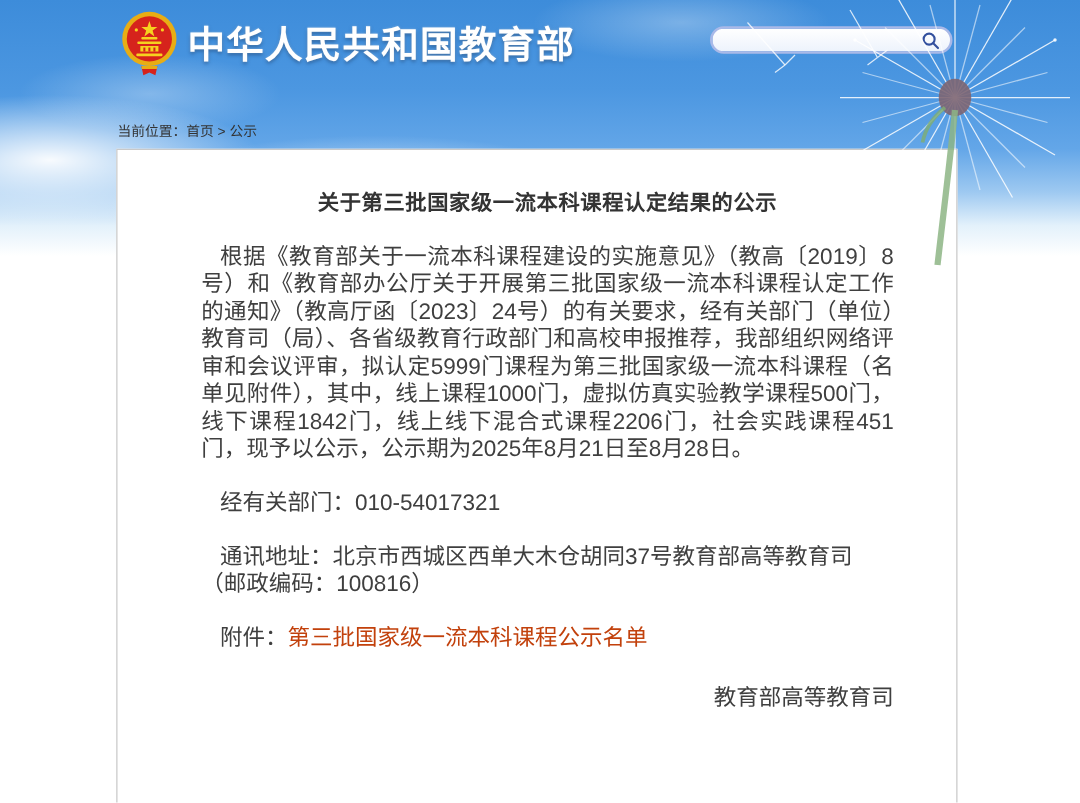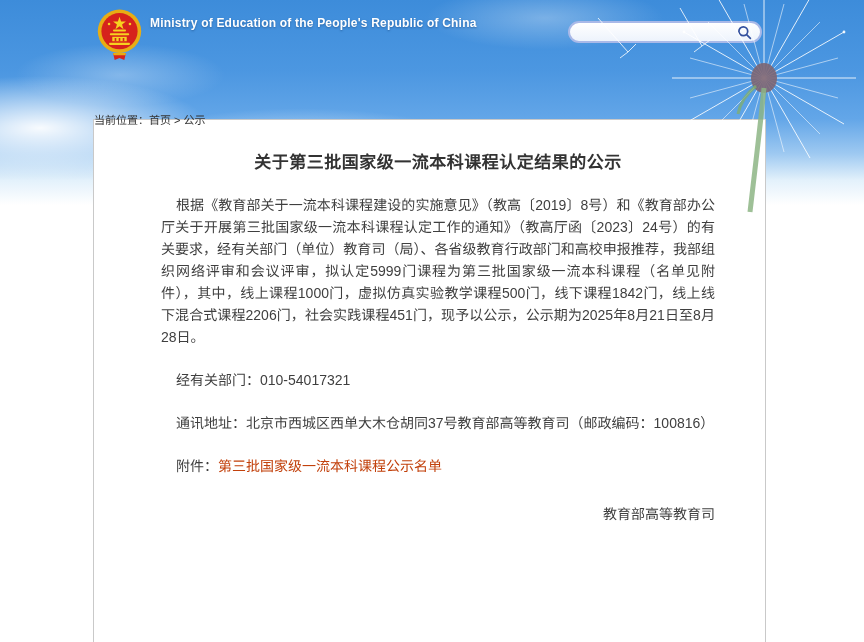--- a/index.html
+++ b/index.html
@@ -38,32 +38,32 @@
     background:linear-gradient(#ffffff,#edf3fc);
     display:flex;align-items:center;
   }
   .search input{
     flex:1;min-width:0;height:16px;border:none;outline:none;background:transparent;
     padding:0 4px 0 12px;font-size:12px;color:#333;
     font-family:"Liberation Sans","DejaVu Sans",sans-serif;
   }
   .search-btn{border:none;background:transparent;padding:0 8px 0 0;cursor:pointer;display:flex;align-items:center;}
   
-  .breadcrumb{position:absolute;left:94px;top:111px;z-index:3;font-size:11px;color:#333;}
+  .breadcrumb{position:absolute;left:94px;top:96px;z-index:3;font-size:11px;color:#333;}
   .breadcrumb a{color:#333;text-decoration:none;cursor:pointer;}
   
   .content{
     position:absolute;left:93px;top:119px;width:673px;height:640px;z-index:2;
     background:#ffffff;border:1px solid #c9c9c9;box-sizing:border-box;
     padding:28px 50px 40px 67px;
   }
   .article-title{
     margin:0 0 8px 0;font-size:17px;font-weight:bold;color:#333;text-align:center;letter-spacing:.5px;
   }
-  .content p{font-size:14px;line-height:22px;color:#3f3f3f;margin:21px 0;}
+  .content p{font-size:18px;line-height:22px;color:#3f3f3f;margin:21px 0;}
   p.body{text-indent:15px;text-align:justify;}
   p.info{text-indent:15px;}
   p.info a{color:#c2410c;text-decoration:none;cursor:pointer;}
   p.sig{text-align:right;margin-top:26px;}
 </style>
 </head>
 <body>
 
 <div class="sky"></div>
 
@@ -125,21 +125,21 @@
   <rect x="19" y="37" width="18" height="5.5" fill="#f6d21f"></rect>
   <rect x="22" y="38.5" width="2" height="4" fill="#d6231c"></rect>
   <rect x="27" y="38.5" width="2" height="4" fill="#d6231c"></rect>
   <rect x="32" y="38.5" width="2" height="4" fill="#d6231c"></rect>
   <rect x="15" y="44.5" width="26" height="2.6" rx="1" fill="#f6d21f"></rect>
   <path d="M20,57 L36,57 L34,66 L28,63.5 L22,66 Z" fill="#d6231c"></path>
   <path d="M20,57 L36,57 L35.5,60 L20.5,60 Z" fill="#e8ad14"></path>
 </svg>
 
 <div class="titleblock">
-  <div class="site-subtitle">Ministry of Education of the People's Republic of China</div>
+  <div class="site-title">中华人民共和国教育部</div>
 </div>
 
 <div class="search">
   <input type="text" value="" placeholder="" style="">
   <button class="search-btn">
     <svg width="15" height="15" viewBox="0 0 15 15">
       <circle cx="6.3" cy="6.3" r="4.4" fill="none" stroke="#33509e" stroke-width="1.7"></circle>
       <line x1="9.6" y1="9.6" x2="13.4" y2="13.4" stroke="#33509e" stroke-width="1.7" stroke-linecap="round"></line>
     </svg>
   </button>

